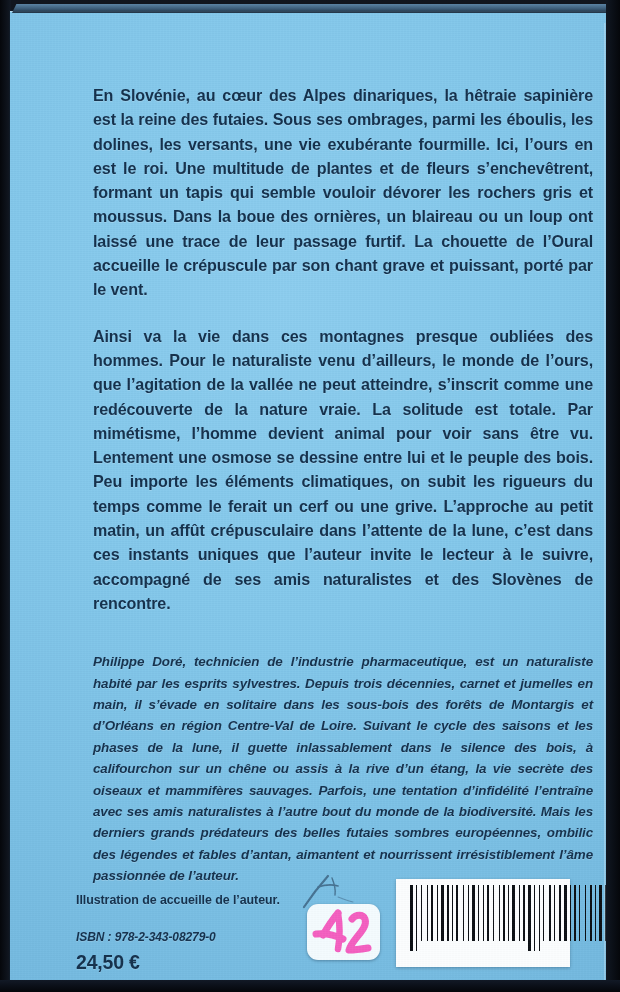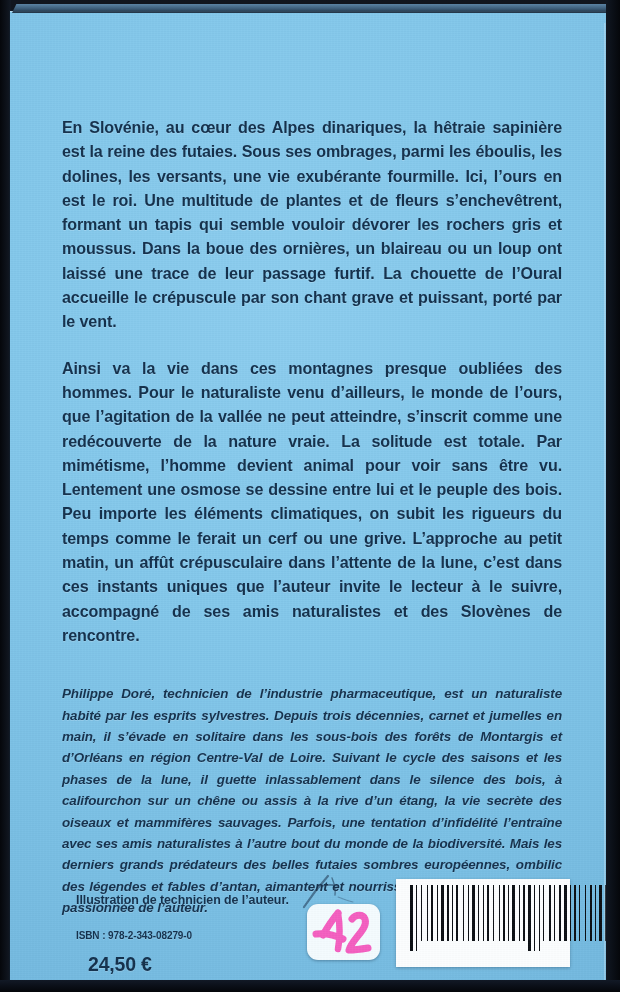--- a/index.html
+++ b/index.html
@@ -102,25 +102,24 @@
     left: 0;
     bottom: 0;
     width: 620px;
     height: 12px;
     background: linear-gradient(180deg, #121926 0%, #04060a 100%);
   }
 
   
   .text-col {
     position: absolute;
-    left: 52px;
+    left: 83px;
     top: 72px;
     width: 500px;
     color: #16304b;
-    margin-top: 32px;
   }
 
   .blurb {
     font-size: 16.1px;
     line-height: 24.3px;
     text-align: justify;
     margin: 0 0 22px 0;
     letter-spacing: -0.12px;
     font-weight: 600;
     color: #14304c;
@@ -154,31 +153,32 @@
     color: #14304c;
   }
   .illus-credit {
     font-size: 12.4px;
     font-weight: 600;
     letter-spacing: -0.05px;
     margin: 0 0 23px 0;
     text-shadow: 0 1px 0 rgba(255,255,255,.16);
   }
   .isbn {
-    font-size: 10px;
+    font-size: 12px;
     font-weight: 600;
     letter-spacing: -0.1px;
     margin: 0 0 7px 0;
     text-shadow: 0 1px 0 rgba(255,255,255,.16);
+    font-style: italic;
   }
   .price {
     font-size: 19.5px;
     font-weight: 600;
     letter-spacing: -0.2px;
-    margin: 12px;
+    margin: 0;
     text-shadow: 0 1px 0 rgba(255,255,255,.16);
   }
 
   
   .sticker {
     position: absolute;
     left: 297px;
     top: 893px;
     width: 73px;
     height: 56px;
@@ -252,21 +252,21 @@
   <div class="cover">
 
     <div class="text-col">
       <p class="blurb">En Slovénie, au cœur des Alpes dinariques, la hêtraie sapinière est la reine des futaies. Sous ses ombrages, parmi les éboulis, les dolines, les versants, une vie exubérante fourmille. Ici, l’ours en est le roi. Une multitude de plantes et de fleurs s’enchevêtrent, formant un tapis qui semble vouloir dévorer les rochers gris et moussus. Dans la boue des ornières, un blaireau ou un loup ont laissé une trace de leur passage furtif. La chouette de l’Oural accueille le crépuscule par son chant grave et puissant, porté par le vent.</p>
       <p class="blurb">Ainsi va la vie dans ces montagnes presque oubliées des hommes. Pour le naturaliste venu d’ailleurs, le monde de l’ours, que l’agitation de la vallée ne peut atteindre, s’inscrit comme une redécouverte de la nature vraie. La solitude est totale. Par mimétisme, l’homme devient animal pour voir sans être vu. Lentement une osmose se dessine entre lui et le peuple des bois. Peu importe les éléments climatiques, on subit les rigueurs du temps comme le ferait un cerf ou une grive. L’approche au petit matin, un affût crépusculaire dans l’attente de la lune, c’est dans ces instants uniques que l’auteur invite le lecteur à le suivre, accompagné de ses amis naturalistes et des Slovènes de rencontre.</p>
 
       <p class="bio"><span class="name">Philippe Doré</span><span>, technicien de l’industrie pharmaceutique, est un naturaliste habité par les esprits sylvestres. Depuis trois décennies, carnet et jumelles en main, il s’évade en solitaire dans les sous-bois des forêts de Montargis et d’Orléans en région Centre-Val de Loire. Suivant le cycle des saisons et les phases de la lune, il guette inlassablement dans le silence des bois, à califourchon sur un chêne ou assis à la rive d’un étang, la vie secrète des oiseaux et mammifères sauvages. Parfois, une tentation d’infidélité l’entraîne avec ses amis naturalistes à l’autre bout du monde de la biodiversité. Mais les derniers grands prédateurs des belles futaies sombres européennes, ombilic des légendes et fables d’antan, aimantent et nourrissent irrésistiblement l’âme passionnée de l’auteur.</span></p>
     </div>
 
     <div class="footer">
-      <p class="illus-credit">Illustration de technicien de l’auteur.</p>
+      <p class="illus-credit">Illustration de accueille de l’auteur.</p>
       <p class="isbn">ISBN : 978-2-343-08279-0</p>
       <p class="price">24,50 €</p>
     </div>
 
     <svg class="scribble" viewBox="0 0 60 40" aria-hidden="true">
       <path d="M6 34 C14 22 22 12 30 3" stroke="#1d3550" stroke-width="2.2" fill="none" stroke-linecap="round"></path>
       <path d="M20 14 C26 12 33 11 40 13" stroke="#1d3550" stroke-width="1.6" fill="none" stroke-linecap="round"></path>
       <path d="M34 5 C36 10 38 16 37 22" stroke="#1d3550" stroke-width="1.4" fill="none" stroke-linecap="round"></path>
       <path d="M40 24 C45 26 50 28 55 29" stroke="#1d3550" stroke-width="1.1" fill="none" stroke-linecap="round" opacity=".6"></path>
     </svg>

